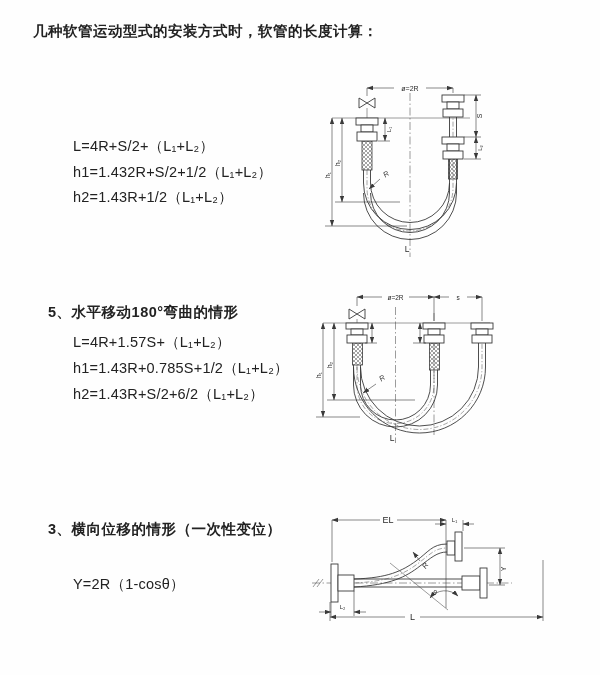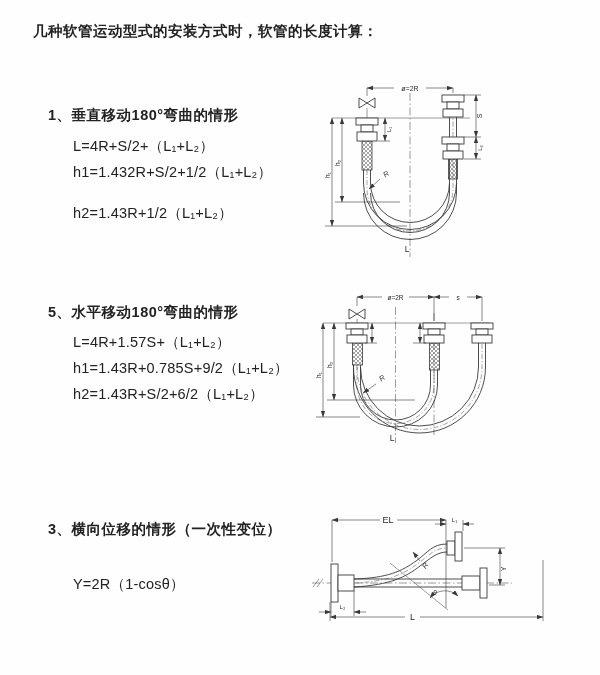--- a/index.html
+++ b/index.html
@@ -18,28 +18,27 @@
   .fit{fill:#ffffff;stroke:#3a3a3a;stroke-width:0.9;}
   .braid{stroke:#3a3a3a;stroke-width:0.8;}
 </style>
 </head>
 <body>
 
 <div class="page">
 
   <div class="title">几种软管运动型式的安装方式时，软管的长度计算：</div>
 
-  <div class="heading" style="top:106px">1、垂直移动180°弯曲的情形</div>
   <div class="formula" style="top:137px">L=4R+S/2+（L₁+L₂）</div>
   <div class="formula" style="top:163px">h1=1.432R+S/2+1/2（L₁+L₂）</div>
-  <div class="formula" style="top:204px">h2=1.43R+1/2（L₁+L₂）</div>
+  <div class="formula" style="top:188px">h2=1.43R+1/2（L₁+L₂）</div>
 
   <div class="heading" style="top:303px">5、水平移动180°弯曲的情形</div>
   <div class="formula" style="top:333px">L=4R+1.57S+（L₁+L₂）</div>
-  <div class="formula" style="top:359px">h1=1.43R+0.785S+9/2（L₁+L₂）</div>
+  <div class="formula" style="top:359px">h1=1.43R+0.785S+1/2（L₁+L₂）</div>
   <div class="formula" style="top:385px">h2=1.43R+S/2+6/2（L₁+L₂）</div>
 
   <div class="heading" style="top:520px">3、横向位移的情形（一次性变位）</div>
   <div class="formula" style="top:575px">Y=2R（1-cosθ）</div>
 
   <svg style="left:310px;top:75px" width="280" height="187" viewBox="0 0 280 187">
     <defs>
       <marker id="ar1" markerWidth="7" markerHeight="5" refX="6.2" refY="2.25" orient="auto-start-reverse" markerUnits="userSpaceOnUse">
         <path d="M0,0 L6.5,2.25 L0,4.5 Z" fill="#3a3a3a"></path>
       </marker>

